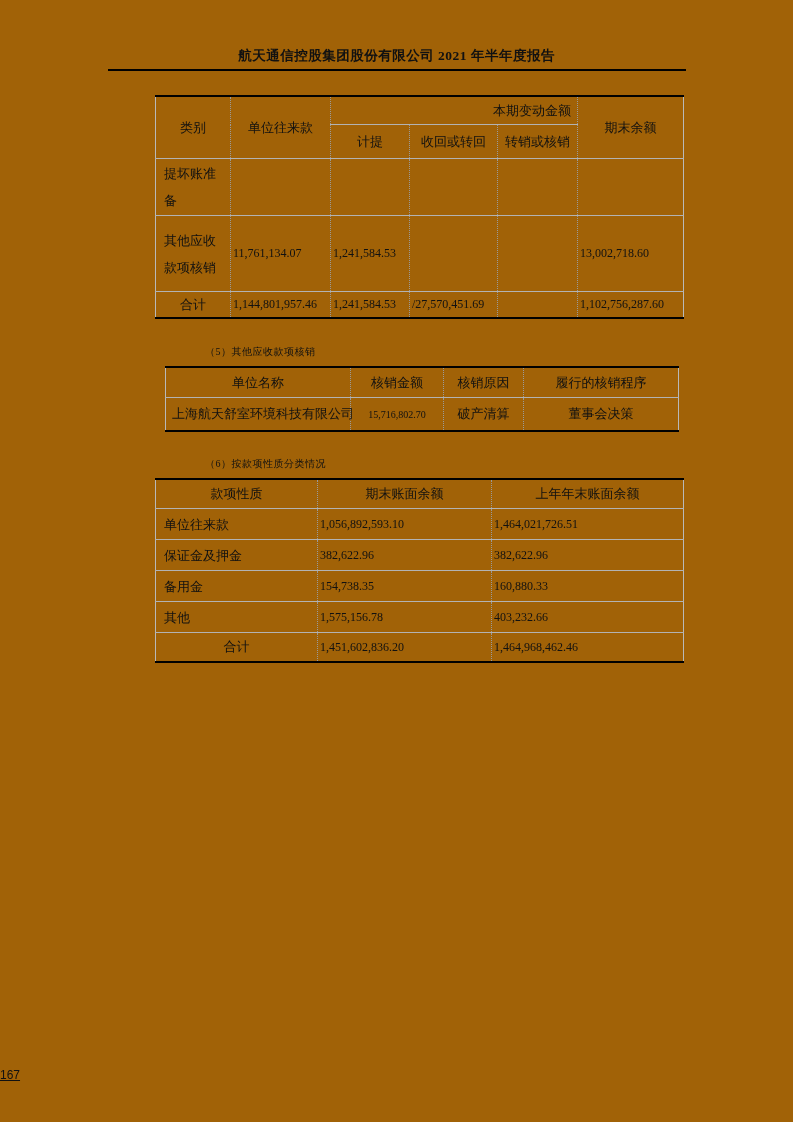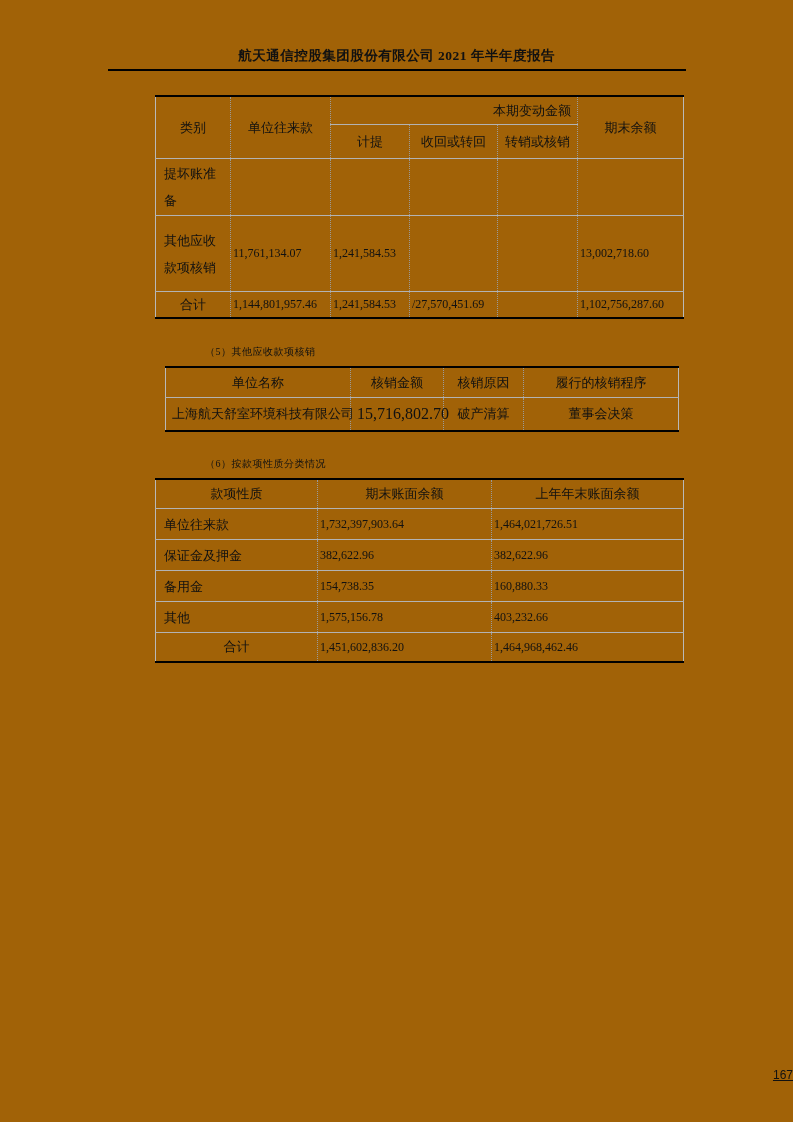--- a/index.html
+++ b/index.html
@@ -69,33 +69,33 @@
   .sec-title{
     margin:26px 0 0 205px;
     font-size:10px;
     letter-spacing:.5px;
   }
   .sec-title.second{margin-top:25px;}
   
   .t-writeoff{margin:7px 0 0 165px;width:513px;}
   .t-writeoff .row-h td{height:29px;}
   .t-writeoff .row-d td{height:32px;white-space:nowrap;}
-  .t-writeoff .row-d td.num-c{font-size:16px;}
+  .t-writeoff .row-d td.num-c{font-size:10px;}
   
   .t-nature{margin:7px 0 0 155px;width:528px;}
   .t-nature .row-h td{height:28px;}
   .t-nature .row-d td{height:30px;}
   .t-nature .row-t td{height:28px;}
   .t-nature td.num{padding-right:13px;}
   
   .page-number{
     position:absolute;
     bottom:40px;left:0;
     width:100%;
-    text-align:right;
+    text-align:left;
     font-size:12px;
     font-family:"Liberation Sans","DejaVu Sans",sans-serif;
     text-decoration:underline;
   }
 </style>
 </head>
 <body>
 
 <div class="page">
 
@@ -184,21 +184,21 @@
         <col style="width:192px">
     </colgroup>
     <tbody>
       <tr class="row-h">
         <td>款项性质</td>
         <td>期末账面余额</td>
         <td>上年年末账面余额</td>
       </tr>
       <tr class="row-d">
         <td class="lab">单位往来款</td>
-        <td class="num">1,732,397,903.64</td>
+        <td class="num">1,056,892,593.10</td>
         <td class="num">1,464,021,726.51</td>
       </tr>
       <tr class="row-d">
         <td class="lab">保证金及押金</td>
         <td class="num">382,622.96</td>
         <td class="num">382,622.96</td>
       </tr>
       <tr class="row-d">
         <td class="lab">备用金</td>
         <td class="num">154,738.35</td>

